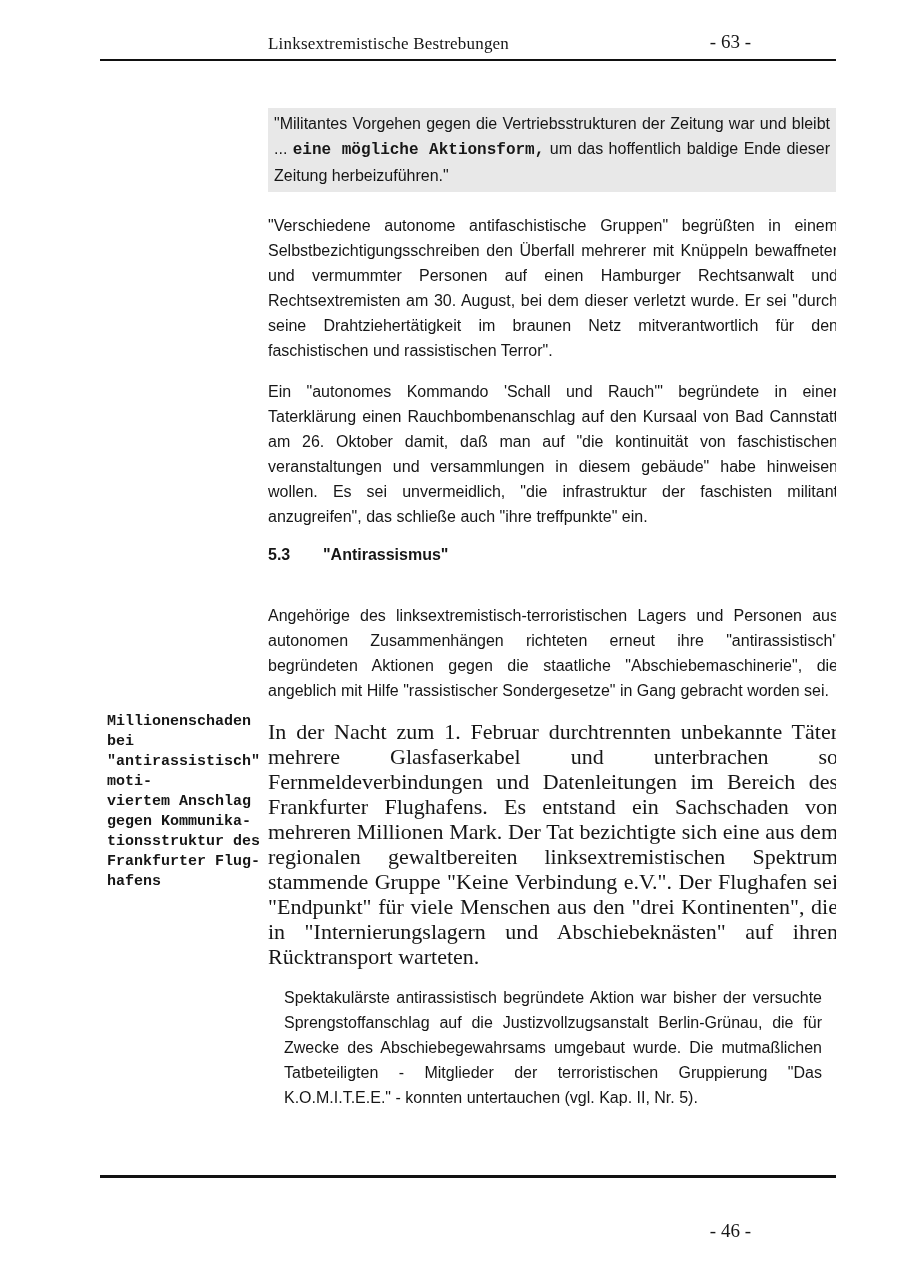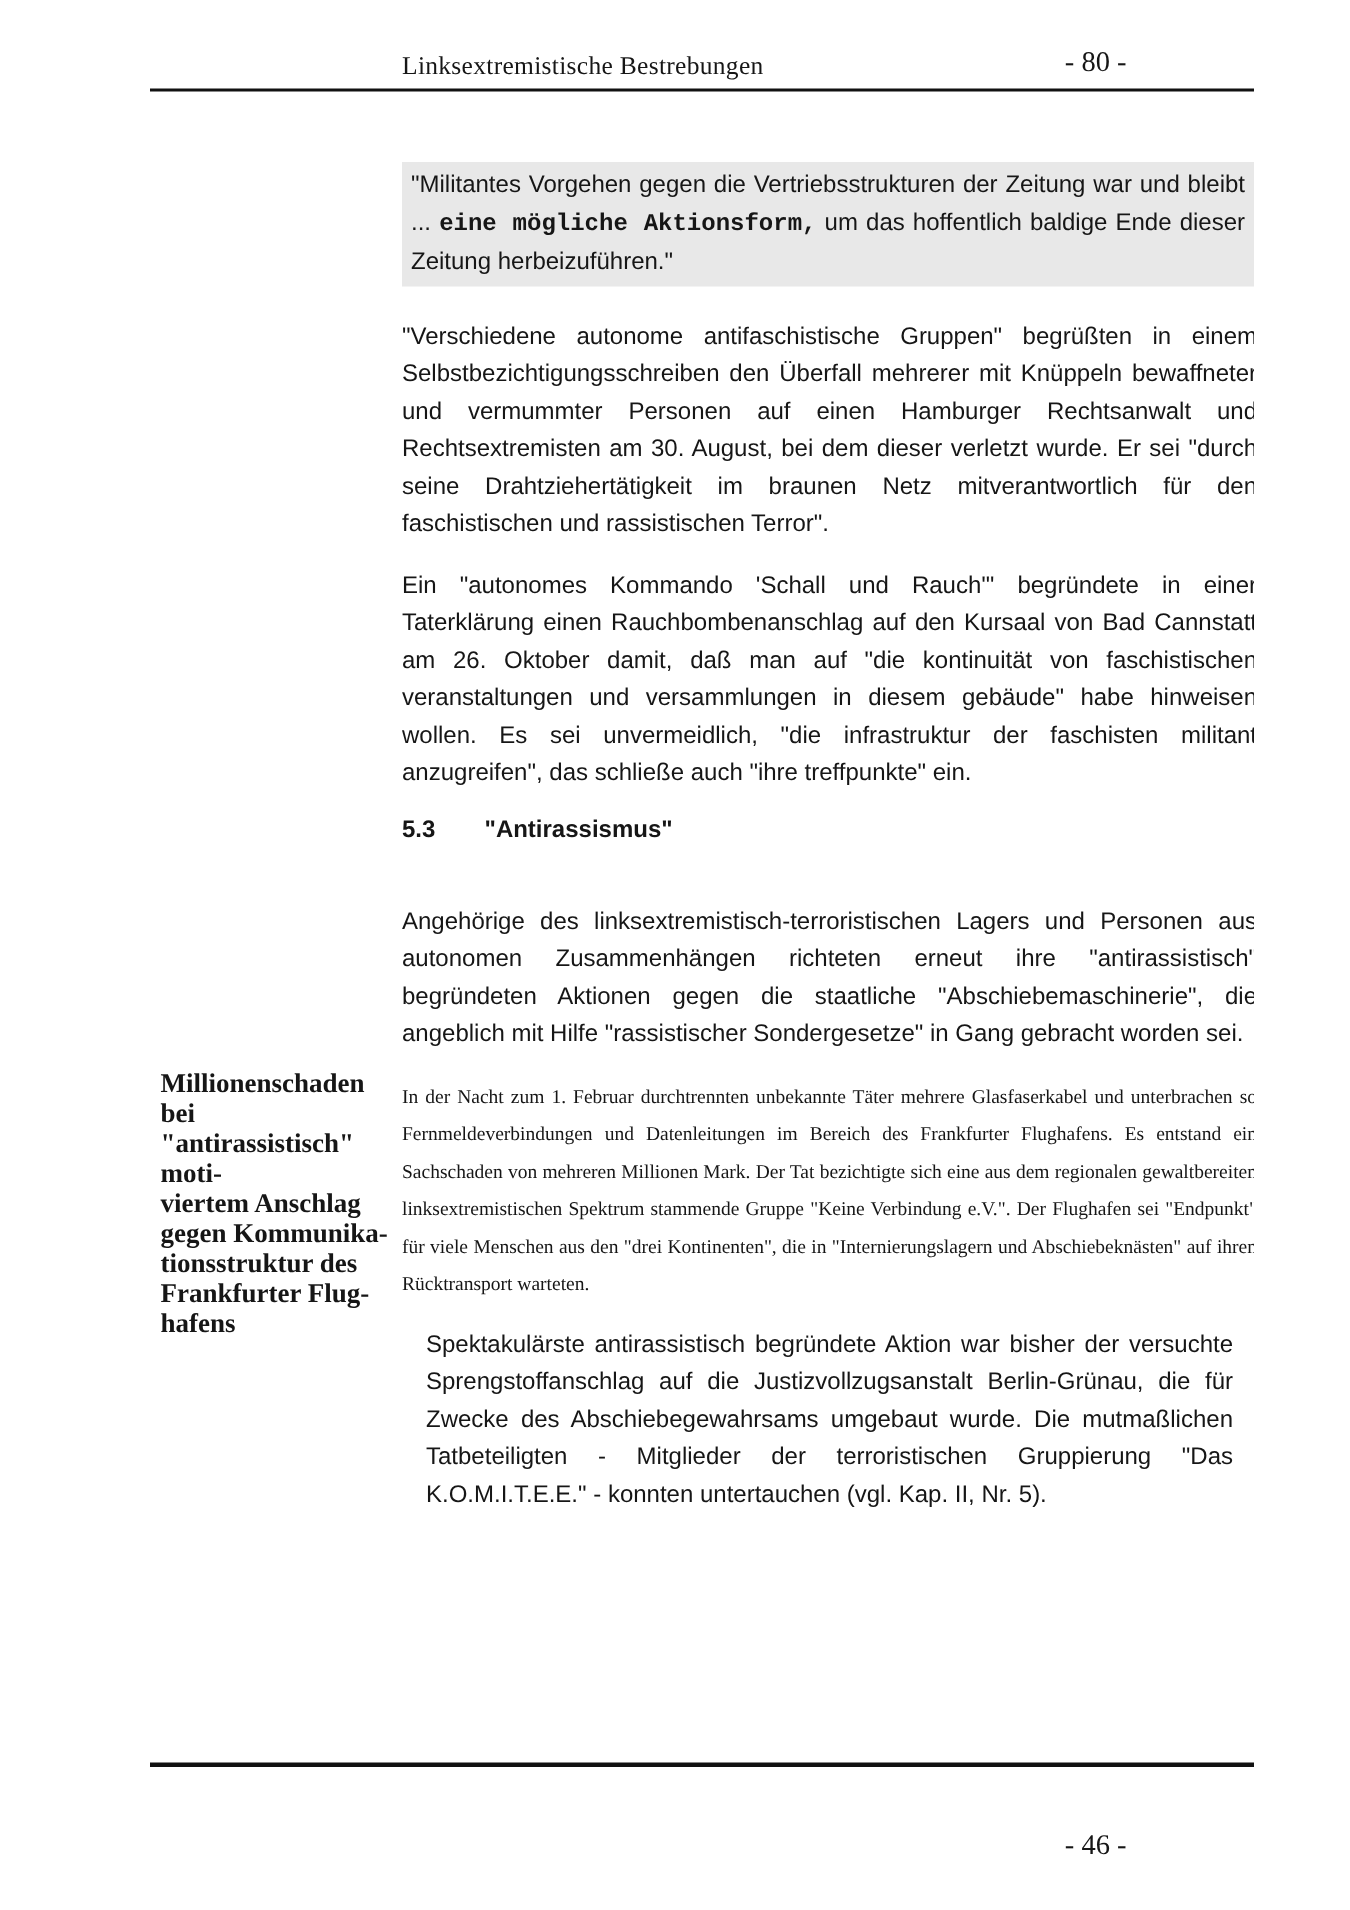--- a/index.html
+++ b/index.html
@@ -54,43 +54,43 @@
   p.sans {
     margin: 0 0 16px 0;
     font-family: "Liberation Sans", sans-serif;
     font-size: 16px;
     line-height: 25px;
     text-align: justify;
   }
   p.serif {
     margin: 0;
     font-family: "Liberation Serif", serif;
-    font-size: 13px;
+    font-size: 22px;
     line-height: 25px;
     text-align: justify;
   }
   p.tight { margin: 16px; }
 
   .sec-heading {
     display: flex;
     margin: 10px 0 38px 0;
     font-family: "Liberation Sans", sans-serif;
     font-size: 16px;
     font-weight: bold;
     line-height: 20px;
   }
   .sec-heading .num { width: 55px; flex: 0 0 55px; }
 
   
   .margin-note {
     position: absolute;
     left: 107px; top: 712px;
     width: 158px;
-    font-family: Liberation Serif, serif;
-    font-size: 18px;
+    font-family: Liberation Mono, monospace;
+    font-size: 15px;
     font-weight: bold;
     line-height: 20px;
     white-space: pre-line;
   }
 
   
   .ftr-rule {
     position: absolute;
     left: 100px; top: 1175px;
     width: 742px; height: 3px;
@@ -102,21 +102,21 @@
     font-family: "Liberation Serif", serif;
     font-size: 19px;
   }
 </style>
 </head>
 <body>
 
 <div class="page">
 
   <div class="hdr-title">Linksextremistische Bestrebungen</div>
-  <div class="hdr-pagenum">- 80 -</div>
+  <div class="hdr-pagenum">- 63 -</div>
   <div class="hdr-rule"></div>
 
   <div class="content">
 
     <div class="quote">
       <span>"Militantes Vorgehen gegen die Vertriebsstrukturen der Zeitung war und bleibt ... </span><span class="b">eine mögliche Aktionsform,</span><span> um das hoffentlich baldige Ende dieser Zeitung herbeizuführen."</span>
     </div>
 
     <p class="sans">"Verschiedene autonome antifaschistische Gruppen" begrüßten in einem Selbstbezichtigungsschreiben den Überfall mehrerer mit Knüppeln bewaffneter und vermummter Personen auf einen Hamburger Rechtsanwalt und Rechtsextremisten am 30. August, bei dem dieser verletzt wurde. Er sei "durch seine Drahtziehertätigkeit im braunen Netz mitverantwortlich für den faschistischen und rassistischen Terror".</p>
 

